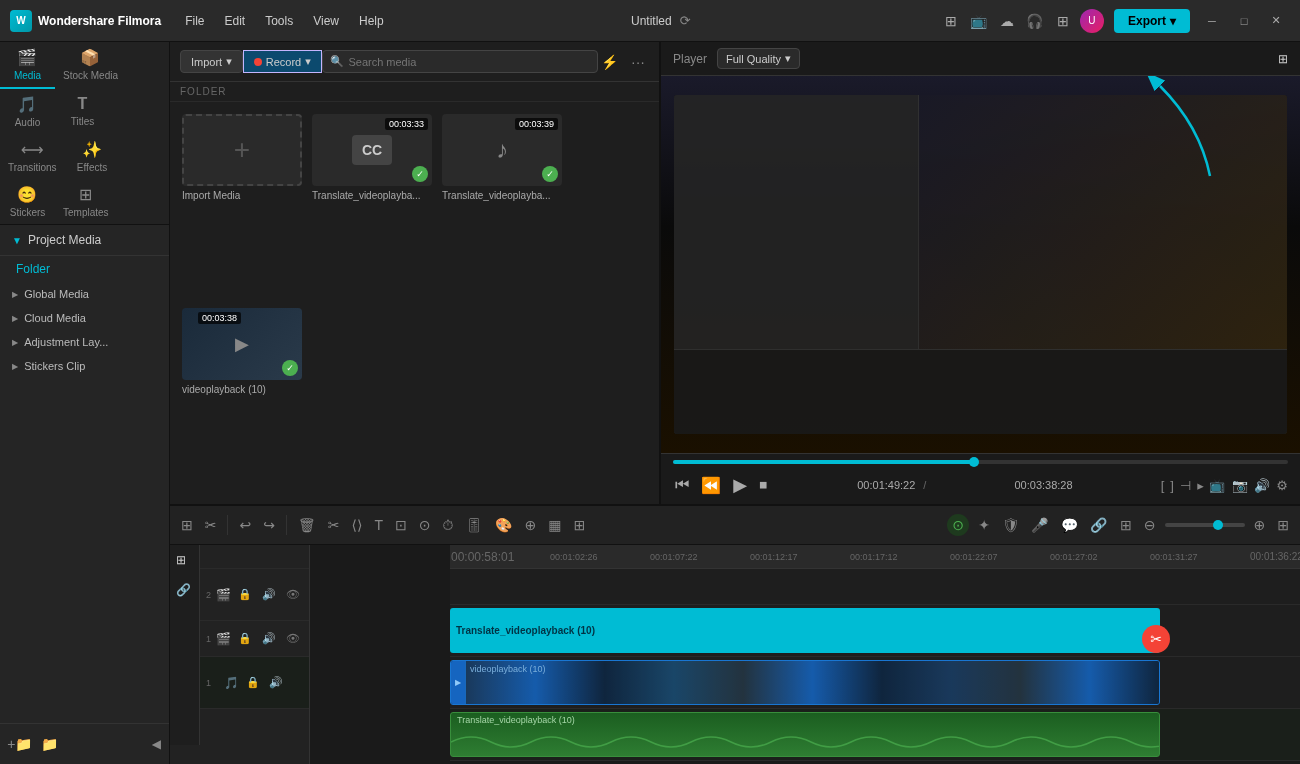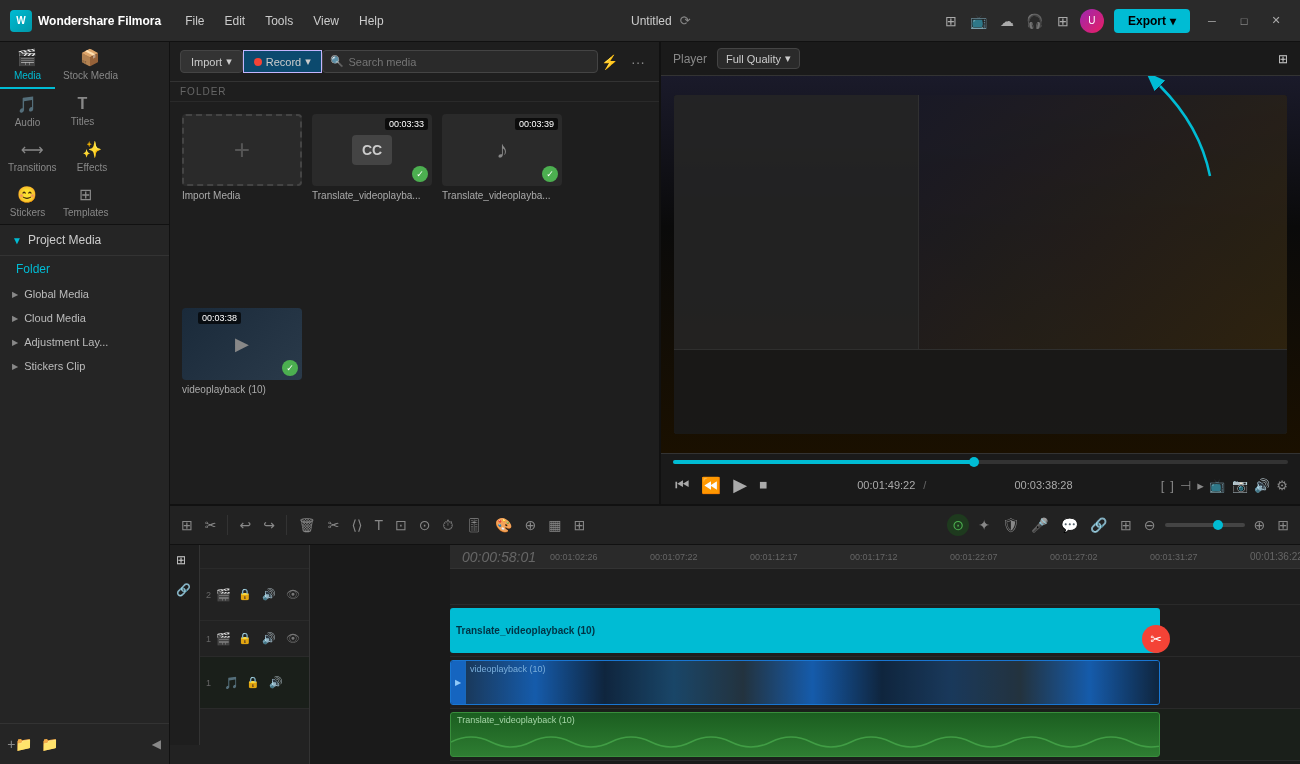--- a/index.html
+++ b/index.html
@@ -426,21 +426,21 @@
             <span class="track-icon">🎵</span>
             <span class="track-ctrl">🔒</span>
             <span class="track-ctrl">🔊</span>
           </div>
         </div>
 
         <div id="timeline-tracks" style="margin-left:140px;position:relative;flex:1;overflow:hidden;">
 
           <div id="timeline-ruler-area" style="height:24px;background:#2a2a2a;border-bottom:1px solid #333;position:relative;overflow:hidden;">
             <div style="position:relative;height:100%;display:flex;align-items:center;">
-              <span style="position:absolute;left:12px;font-size:14px;color:#666;font-style:italic;">00:00:58:01</span>
+              <span style="position:absolute;left:1px;font-size:12px;color:#666;">00:00:58:01</span>
               <span style="position:absolute;left:100px;font-size:9px;color:#666;">00:01:02:26</span>
               <span style="position:absolute;left:200px;font-size:9px;color:#666;">00:01:07:22</span>
               <span style="position:absolute;left:300px;font-size:9px;color:#666;">00:01:12:17</span>
               <span style="position:absolute;left:400px;font-size:9px;color:#666;">00:01:17:12</span>
               <span style="position:absolute;left:500px;font-size:9px;color:#666;">00:01:22:07</span>
               <span style="position:absolute;left:600px;font-size:9px;color:#666;">00:01:27:02</span>
               <span style="position:absolute;left:700px;font-size:9px;color:#666;">00:01:31:27</span>
               <span style="position:absolute;left:800px;font-size:10px;color:#666;">00:01:36:22</span>
 
             </div>

